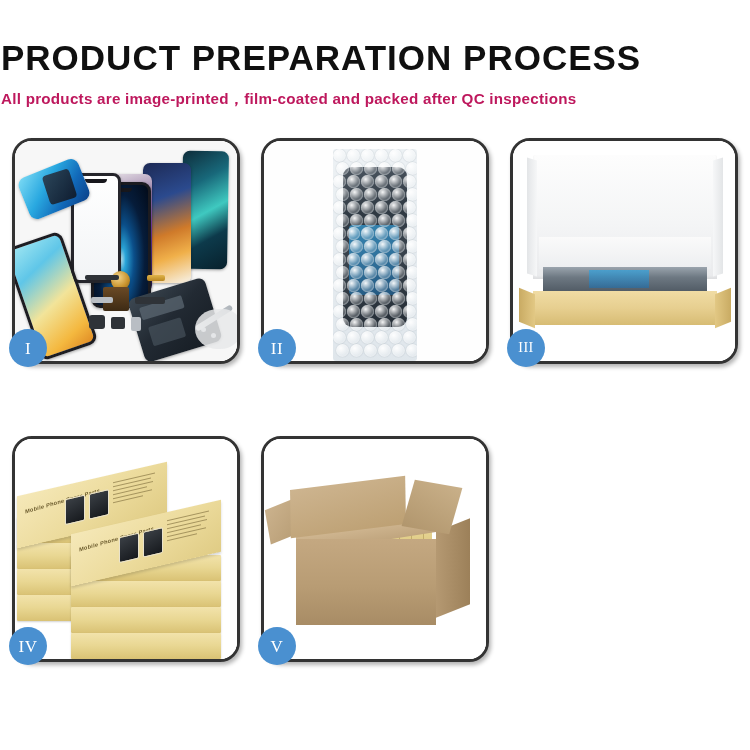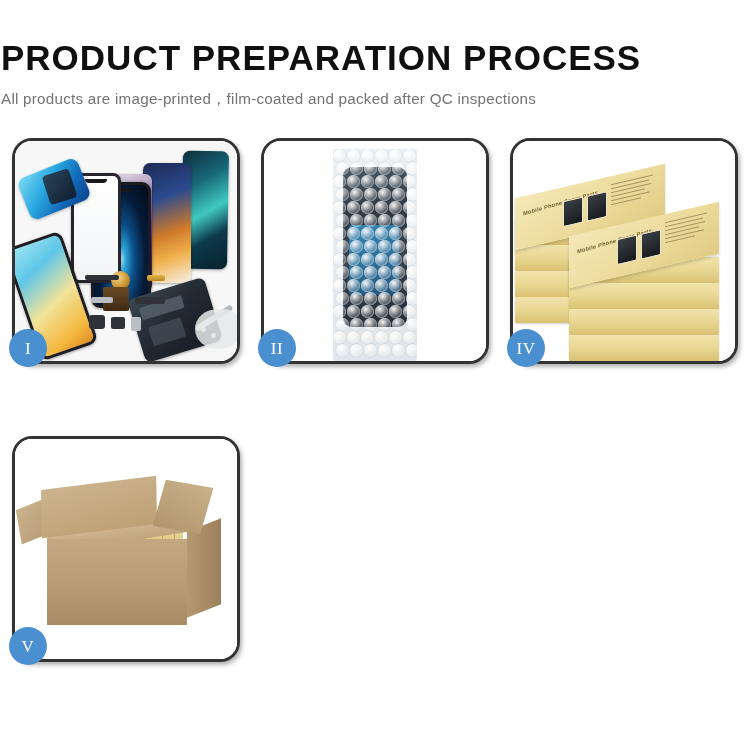--- a/index.html
+++ b/index.html
@@ -12,22 +12,22 @@
 
   
   .header{position:absolute;left:1px;top:0;width:750px;}
   .title{
     margin:0;padding-top:38px;
     font-size:35px;line-height:40px;font-weight:700;
     letter-spacing:1.0px;color:#101010;white-space:nowrap;
   }
   .subtitle{
     margin:0;padding-top:11px;
-    font-size:15.2px;line-height:20px;font-weight:400;
-    letter-spacing:.25px;color:#737373;white-space:nowrap;
+    font-size:15.2px;line-height:20px;font-weight:700;
+    letter-spacing:.25px;color:#be185d;white-space:nowrap;
   }
 
   
   .grid{
     position:absolute;left:12px;top:138px;
     width:726px;height:540px;
     display:grid;
     grid-template-columns:228px 228px 228px;
     grid-template-rows:226px 226px;
     column-gap:21px;row-gap:72px;
@@ -416,20 +416,32 @@
               <span class="bub" style="left: 31px; top: 195px;"></span>
               <span class="bub" style="left: 45px; top: 195px;"></span>
               <span class="bub" style="left: 59px; top: 195px;"></span>
               <span class="bub" style="left: 73px; top: 195px;"></span>
             </div>
         </div>
       </div>
       <div class="badge">II</div>
     </div>
 
+    <div class="panel">
+      <div class="panel-inner">
+        <div class="scene">
+          <div class="p3bg"></div>
+          <div class="lid3"></div>
+          <div class="foam3"></div>
+          <div class="prod3"></div>
+          <div class="tray3"></div>
+        </div>
+      </div>
+      <div class="badge wide">III</div>
+    </div>
 
     <div class="panel">
       <div class="panel-inner">
         <div class="scene">
           <div class="p4bg"></div>
           <div class="stack">
             <div class="sbox" style="left:0px;top:62px;"></div>
             <div class="sbox" style="left:0px;top:88px;"></div>
             <div class="sbox" style="left:0px;top:114px;"></div>
             <div class="sbox" style="left:0px;top:140px;"></div>

